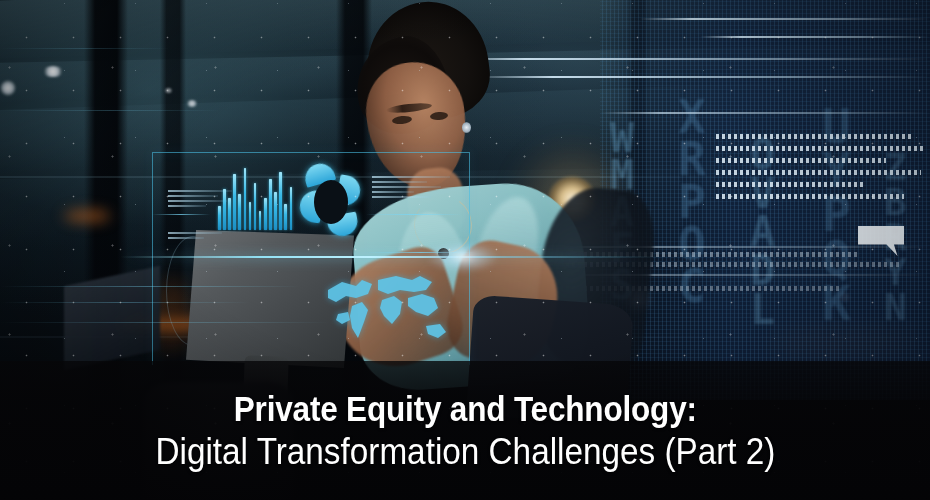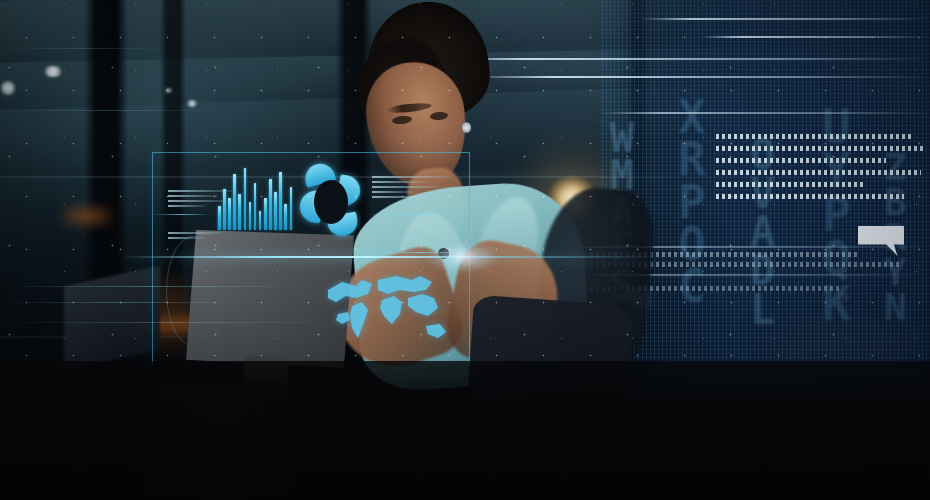--- a/index.html
+++ b/index.html
@@ -561,14 +561,18 @@
   <div class="hud hud-hline" style="left:0px; top:302px; width:250px; opacity:.45;"></div>
   <div class="hud hud-hline" style="left:0px; top:322px; width:330px; opacity:.40;"></div>
   <div class="hud hud-hline" style="left:0px; top:110px; width:220px; opacity:.35;"></div>
   <div class="hud hud-hline" style="left:0px; top:48px;  width:170px; opacity:.30;"></div>
 
   <div class="speckles"></div>
   <div class="speckles2"></div>
   <div class="vignette"></div>
 
   <div class="title-band"></div>
+  <div class="title-wrap">
+    <div class="title-line1">Private Equity and Technology:</div>
+    <div class="title-line2">Digital Transformation Challenges (Part 2)</div>
+  </div>
 
 </div>
 
 </body></html>

